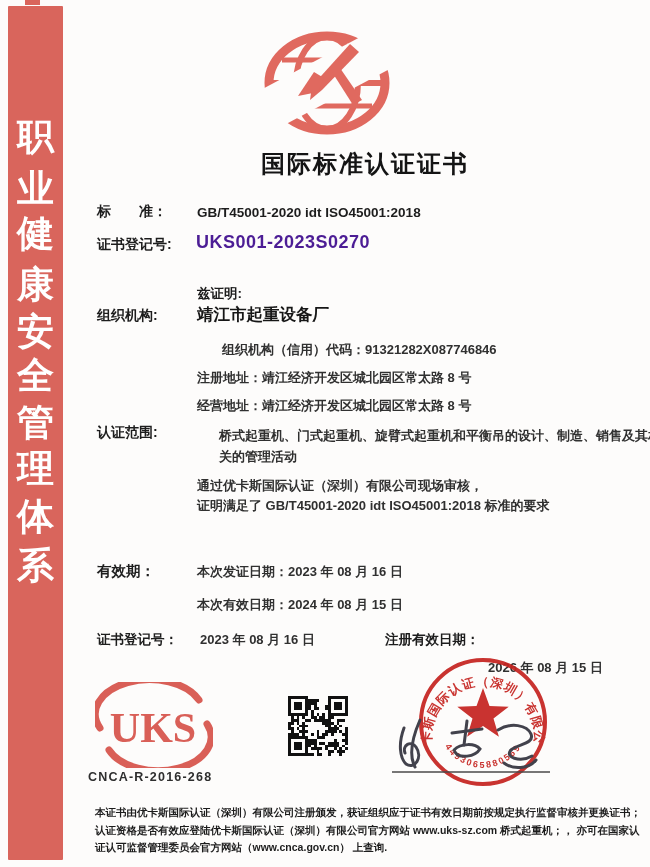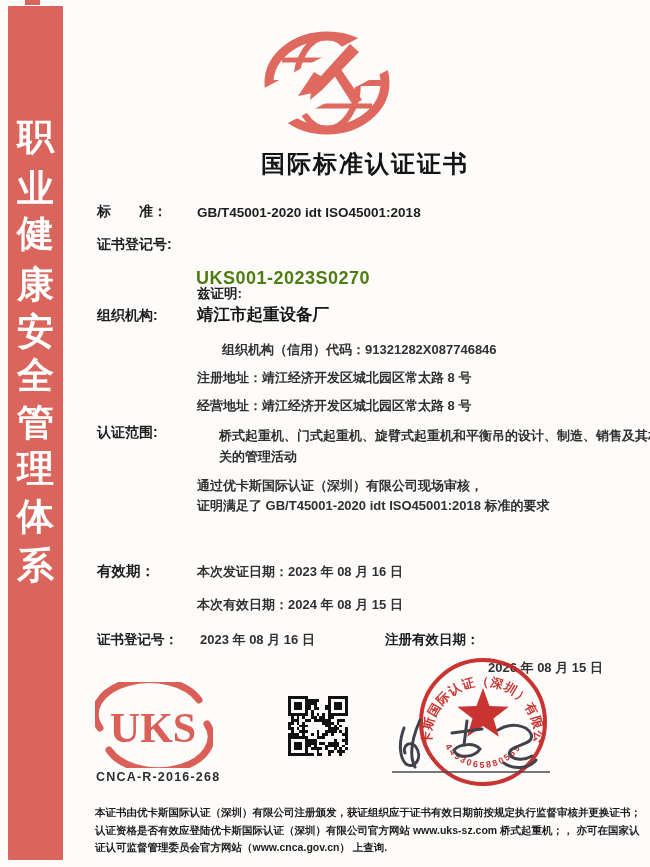--- a/index.html
+++ b/index.html
@@ -22,21 +22,21 @@
   .scan-mark{position:absolute;left:25px;top:0;width:15px;height:5px;background:#d9655c;}
   
   .cert-title{
     position:absolute;left:0;top:148px;width:650px;text-align:center;
     font-size:24px;font-weight:bold;color:#141414;letter-spacing:2px;padding-left:40px;
   }
   .abs{position:absolute;white-space:nowrap;}
   .lbl{font-size:14px;font-weight:bold;color:#1d1d1d;}
   .val-b{font-size:13.5px;font-weight:bold;color:#1d1d1d;}
   .val{font-size:13px;font-weight:600;color:#303030;}
-  .regno{font-size:18px;font-weight:bold;letter-spacing:.5px;color:#4d7c0f;margin-top:36px;}
+  .regno{font-size:18px;font-weight:bold;letter-spacing:.5px;color:#4c1d95;}
   .holder{font-size:16.5px;font-weight:bold;color:#161616;}
   .scope{white-space:normal;width:450px;line-height:21px;margin-left:22px;}
   .cnca{font-size:12.5px;font-weight:600;letter-spacing:1.2px;color:#2e2e2e;}
   .disclaimer{width:552px;white-space:normal;}
   .disclaimer div{font-size:10.5px;font-weight:bold;line-height:17.5px;color:#1c1c1c;}
   svg{display:block;}
 </style>
 </head>
 <body>
 
@@ -96,21 +96,21 @@
   <div class="abs lbl" style="left:385px;top:631px;font-size:13.5px;">注册有效日期：</div>
   <div class="abs val" style="left:488px;top:631px;margin-top:28px;">2026 年 08 月 15 日</div>
 
   <div class="abs" style="left:95px;top:682px;">
     <svg width="118" height="86" viewBox="0 0 118 86">
       <path d="M5 46 A52 33 0 0 1 104 18" fill="none" stroke="#d95f57" stroke-width="7" stroke-linecap="round"></path>
       <path d="M14 68 A52 33 0 0 0 112 42" fill="none" stroke="#d95f57" stroke-width="7" stroke-linecap="round"></path>
       <text x="58" y="60" text-anchor="middle" font-family="Liberation Serif, DejaVu Serif, serif" font-size="42" font-weight="bold" fill="#d95f57">UKS</text>
     </svg>
   </div>
-  <div class="abs cnca" style="left:96px;top:770px;">CNCA-R-2016-268</div>
+  <div class="abs cnca" style="left:88px;top:770px;">CNCA-R-2016-268</div>
 
   <div class="abs" style="left:288px;top:696px;">
     <svg id="qr-svg" width="60" height="60" viewBox="0 0 21 21" shape-rendering="crispEdges">
         <rect x="0" y="0" width="1" height="1" fill="#111"></rect>
         <rect x="1" y="0" width="1" height="1" fill="#111"></rect>
         <rect x="2" y="0" width="1" height="1" fill="#111"></rect>
         <rect x="3" y="0" width="1" height="1" fill="#111"></rect>
         <rect x="4" y="0" width="1" height="1" fill="#111"></rect>
         <rect x="5" y="0" width="1" height="1" fill="#111"></rect>
         <rect x="6" y="0" width="1" height="1" fill="#111"></rect>

